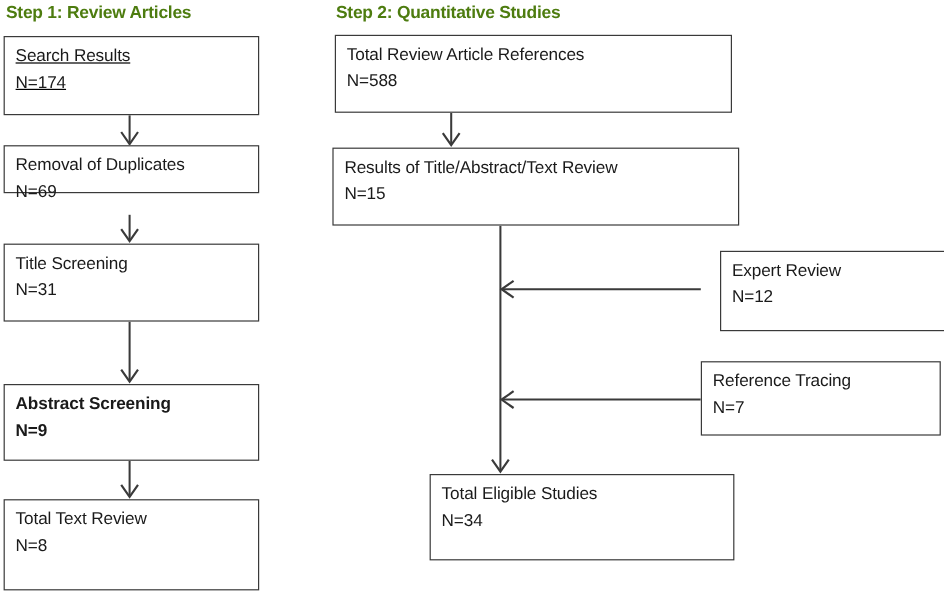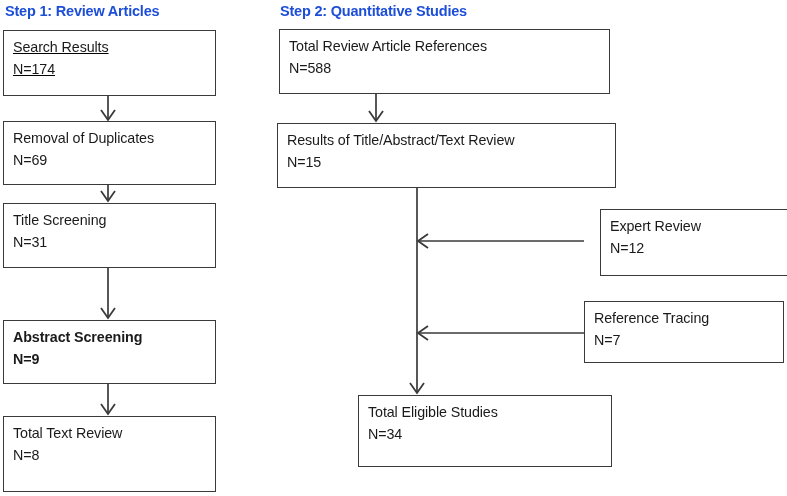--- a/index.html
+++ b/index.html
@@ -16,21 +16,21 @@
   #flowchart-root {
     position: relative;
     width: 787px;
     height: 496px;
     background: #ffffff;
   }
   .column-heading {
     position: absolute;
     font-weight: bold;
     font-size: 14.5px;
-    color: #1d4ed8;
+    color: #4d7c0f;
     letter-spacing: -0.2px;
     white-space: nowrap;
   }
   .node-box {
     position: absolute;
     box-sizing: border-box;
     border: 1.6px solid #3a3a3a;
     background: #ffffff;
     padding: 6px 0 0 9px;
   }
@@ -108,21 +108,21 @@
       <line x1="584" y1="333" x2="419" y2="333"></line>
       <path class="arrowhead" d="M 428 326 L 418 333 L 428 340"></path>
     </g>
   </svg>
 
   <div class="node-box" style="left:3px; top:30px; width:213px; height:66px;text-decoration:underline;">
     <div class="node-line">Search Results</div>
     <div class="node-line">N=174</div>
   </div>
 
-  <div class="node-box" style="left:3px; top:121px; width:213px; height:64px;">
+  <div class="node-box" style="left:3px; top:121px; width:213px; height:40px;">
     <div class="node-line">Removal of Duplicates</div>
     <div class="node-line">N=69</div>
   </div>
 
   <div class="node-box" style="left:3px; top:203px; width:213px; height:65px;">
     <div class="node-line">Title Screening</div>
     <div class="node-line">N=31</div>
   </div>
 
   <div class="node-box" style="left:3px; top:320px; width:213px; height:64px;font-weight:bold;">

